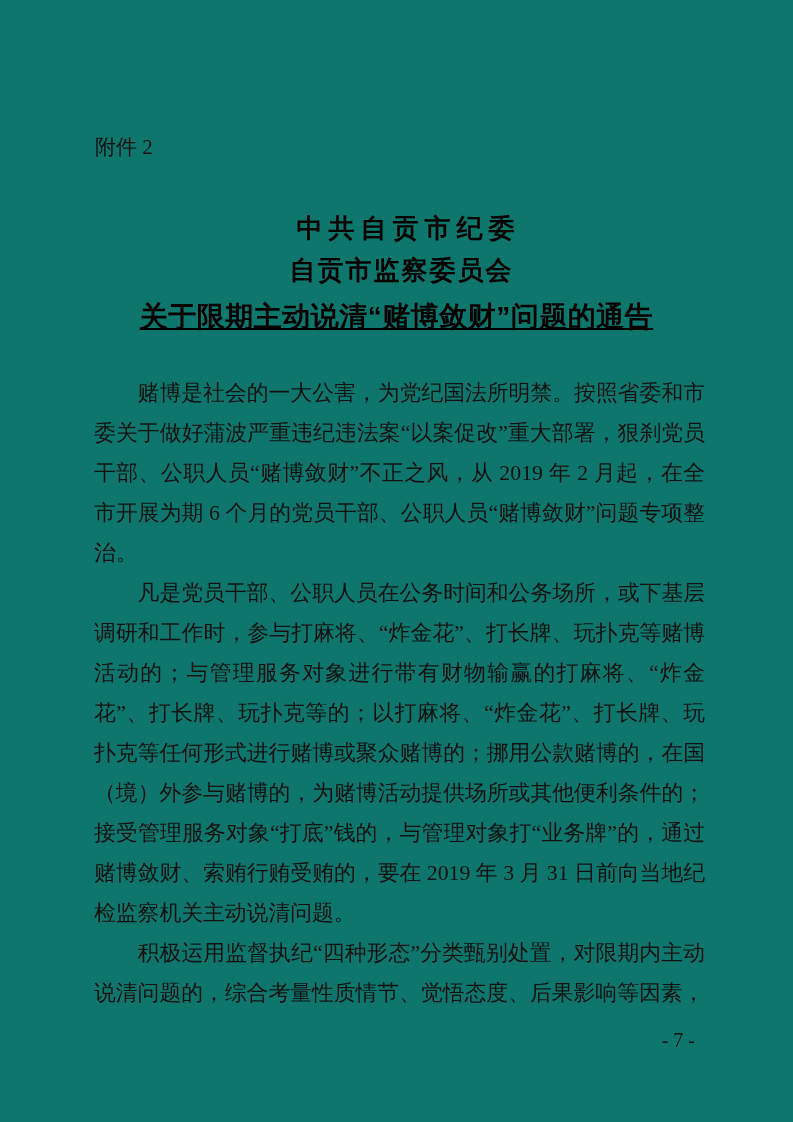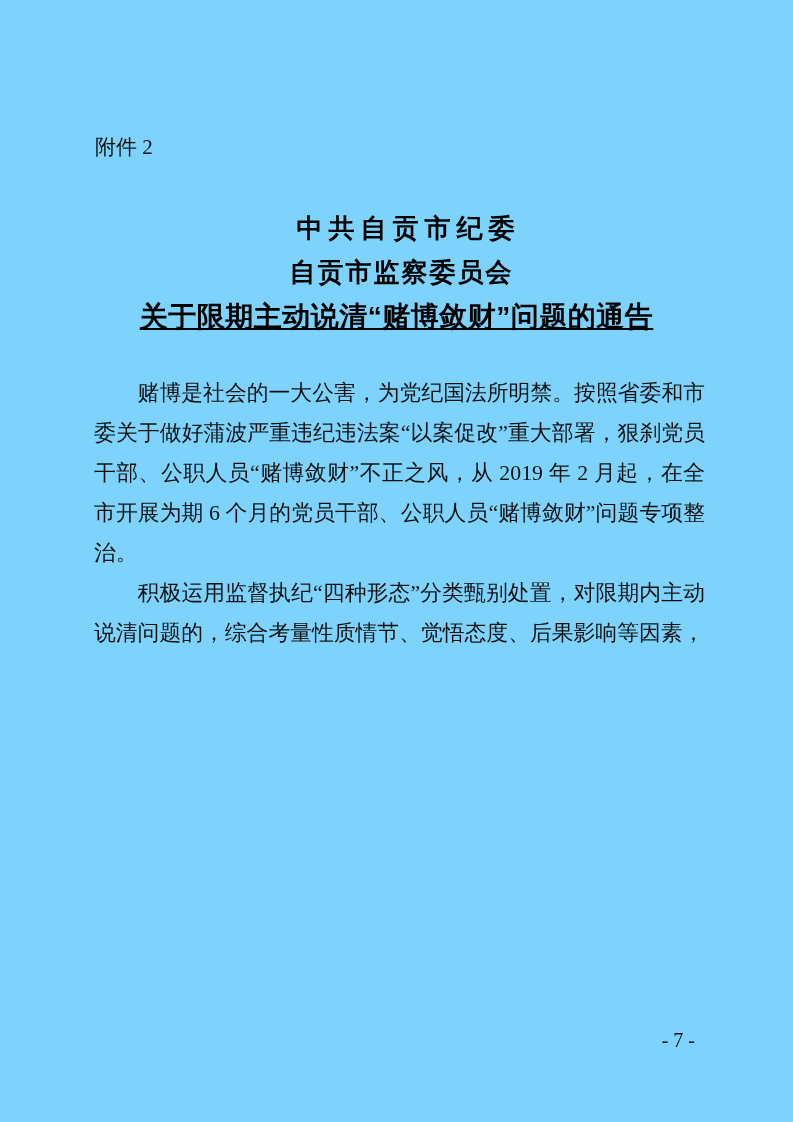--- a/index.html
+++ b/index.html
@@ -4,21 +4,21 @@
 <style>
   html, body {
     margin: 0;
     padding: 0;
     background: #ffffff;
   }
   .page {
     position: relative;
     width: 793px;
     height: 1122px;
-    background: #7dd3fc;
+    background: #0f766e;
     overflow: hidden;
     color: #111111;
   }
   .attachment-label {
     position: absolute;
     left: 95px;
     top: 132px;
     font-family: "Liberation Serif", "DejaVu Serif", serif;
     font-size: 21px;
     line-height: 30px;
@@ -39,20 +39,21 @@
     font-size: 26px;
     line-height: 44px;
     letter-spacing: 6px;
     padding-left: 24px; 
   }
   .title-line-2 {
     font-size: 26px;
     line-height: 44px;
     letter-spacing: 2px;
     padding-left: 10px;
+    font-family: Liberation Mono, monospace;
   }
   .title-line-3 {
     font-size: 28px;
     line-height: 46px;
     letter-spacing: 0.5px;
     text-decoration: underline;
   }
   .body-text {
     position: absolute;
     left: 94px;
@@ -89,18 +90,19 @@
   <div class="attachment-label">附件 2</div>
 
   <div class="title-block">
     <div class="title-line-1">中共自贡市纪委</div>
     <div class="title-line-2">自贡市监察委员会</div>
     <div class="title-line-3">关于限期主动说清“赌博敛财”问题的通告</div>
   </div>
 
   <div class="body-text">
     <p>赌博是社会的一大公害，为党纪国法所明禁。按照省委和市委关于做好蒲波严重违纪违法案“以案促改”重大部署，狠刹党员干部、公职人员“赌博敛财”不正之风，从 2019 年 2 月起，在全市开展为期 6 个月的党员干部、公职人员“赌博敛财”问题专项整治。</p>
+    <p>凡是党员干部、公职人员在公务时间和公务场所，或下基层调研和工作时，参与打麻将、“炸金花”、打长牌、玩扑克等赌博活动的；与管理服务对象进行带有财物输赢的打麻将、“炸金花”、打长牌、玩扑克等的；以打麻将、“炸金花”、打长牌、玩扑克等任何形式进行赌博或聚众赌博的；挪用公款赌博的，在国（境）外参与赌博的，为赌博活动提供场所或其他便利条件的；接受管理服务对象“打底”钱的，与管理对象打“业务牌”的，通过赌博敛财、索贿行贿受贿的，要在 2019 年 3 月 31 日前向当地纪检监察机关主动说清问题。</p>
     <p>积极运用监督执纪“四种形态”分类甄别处置，对限期内主动说清问题的，综合考量性质情节、觉悟态度、后果影响等因素，</p>
   </div>
 
   <div class="page-number">- 7 -</div>
 
 </div>
 
 </body></html>

